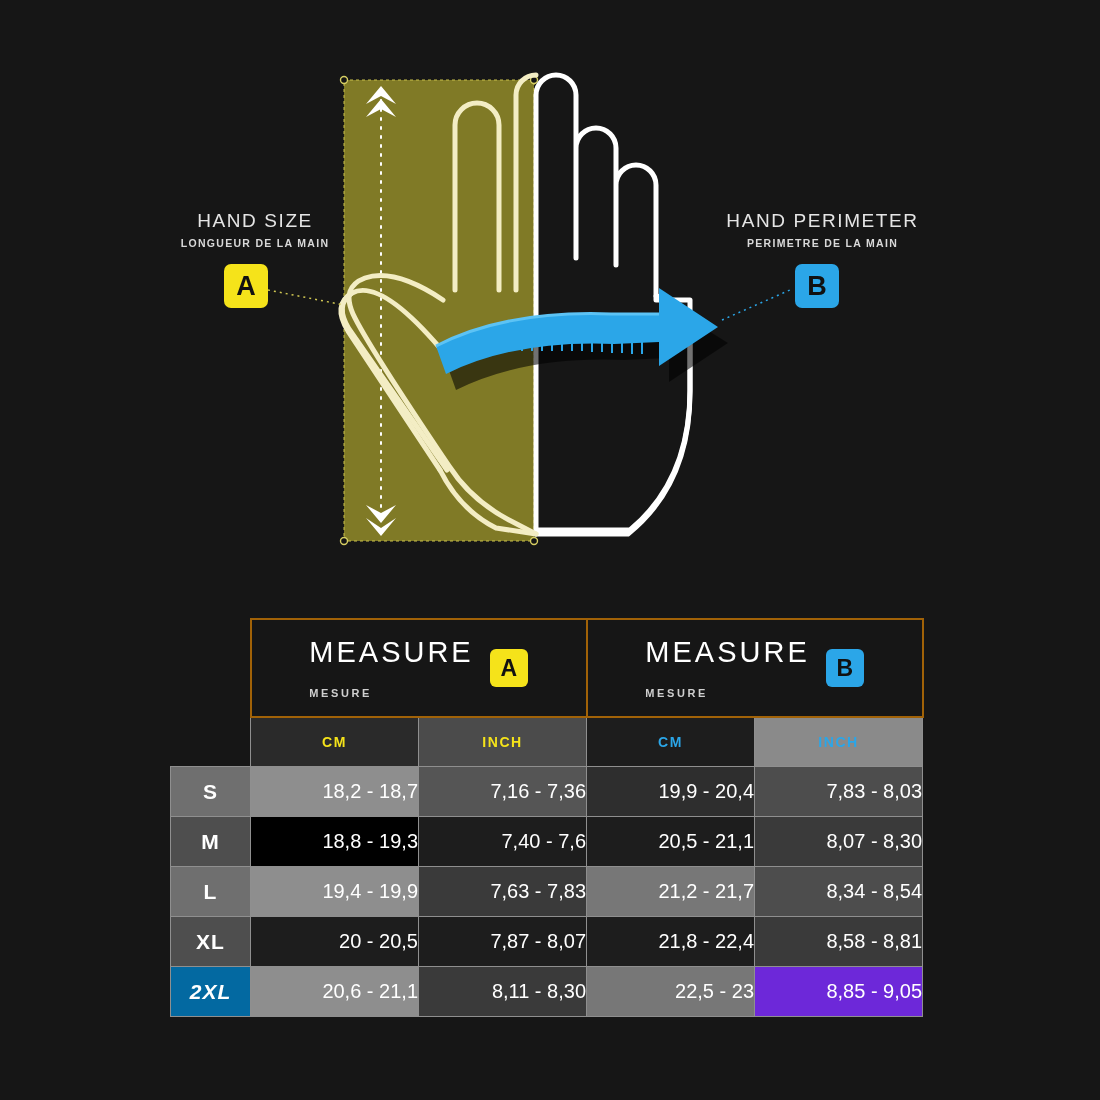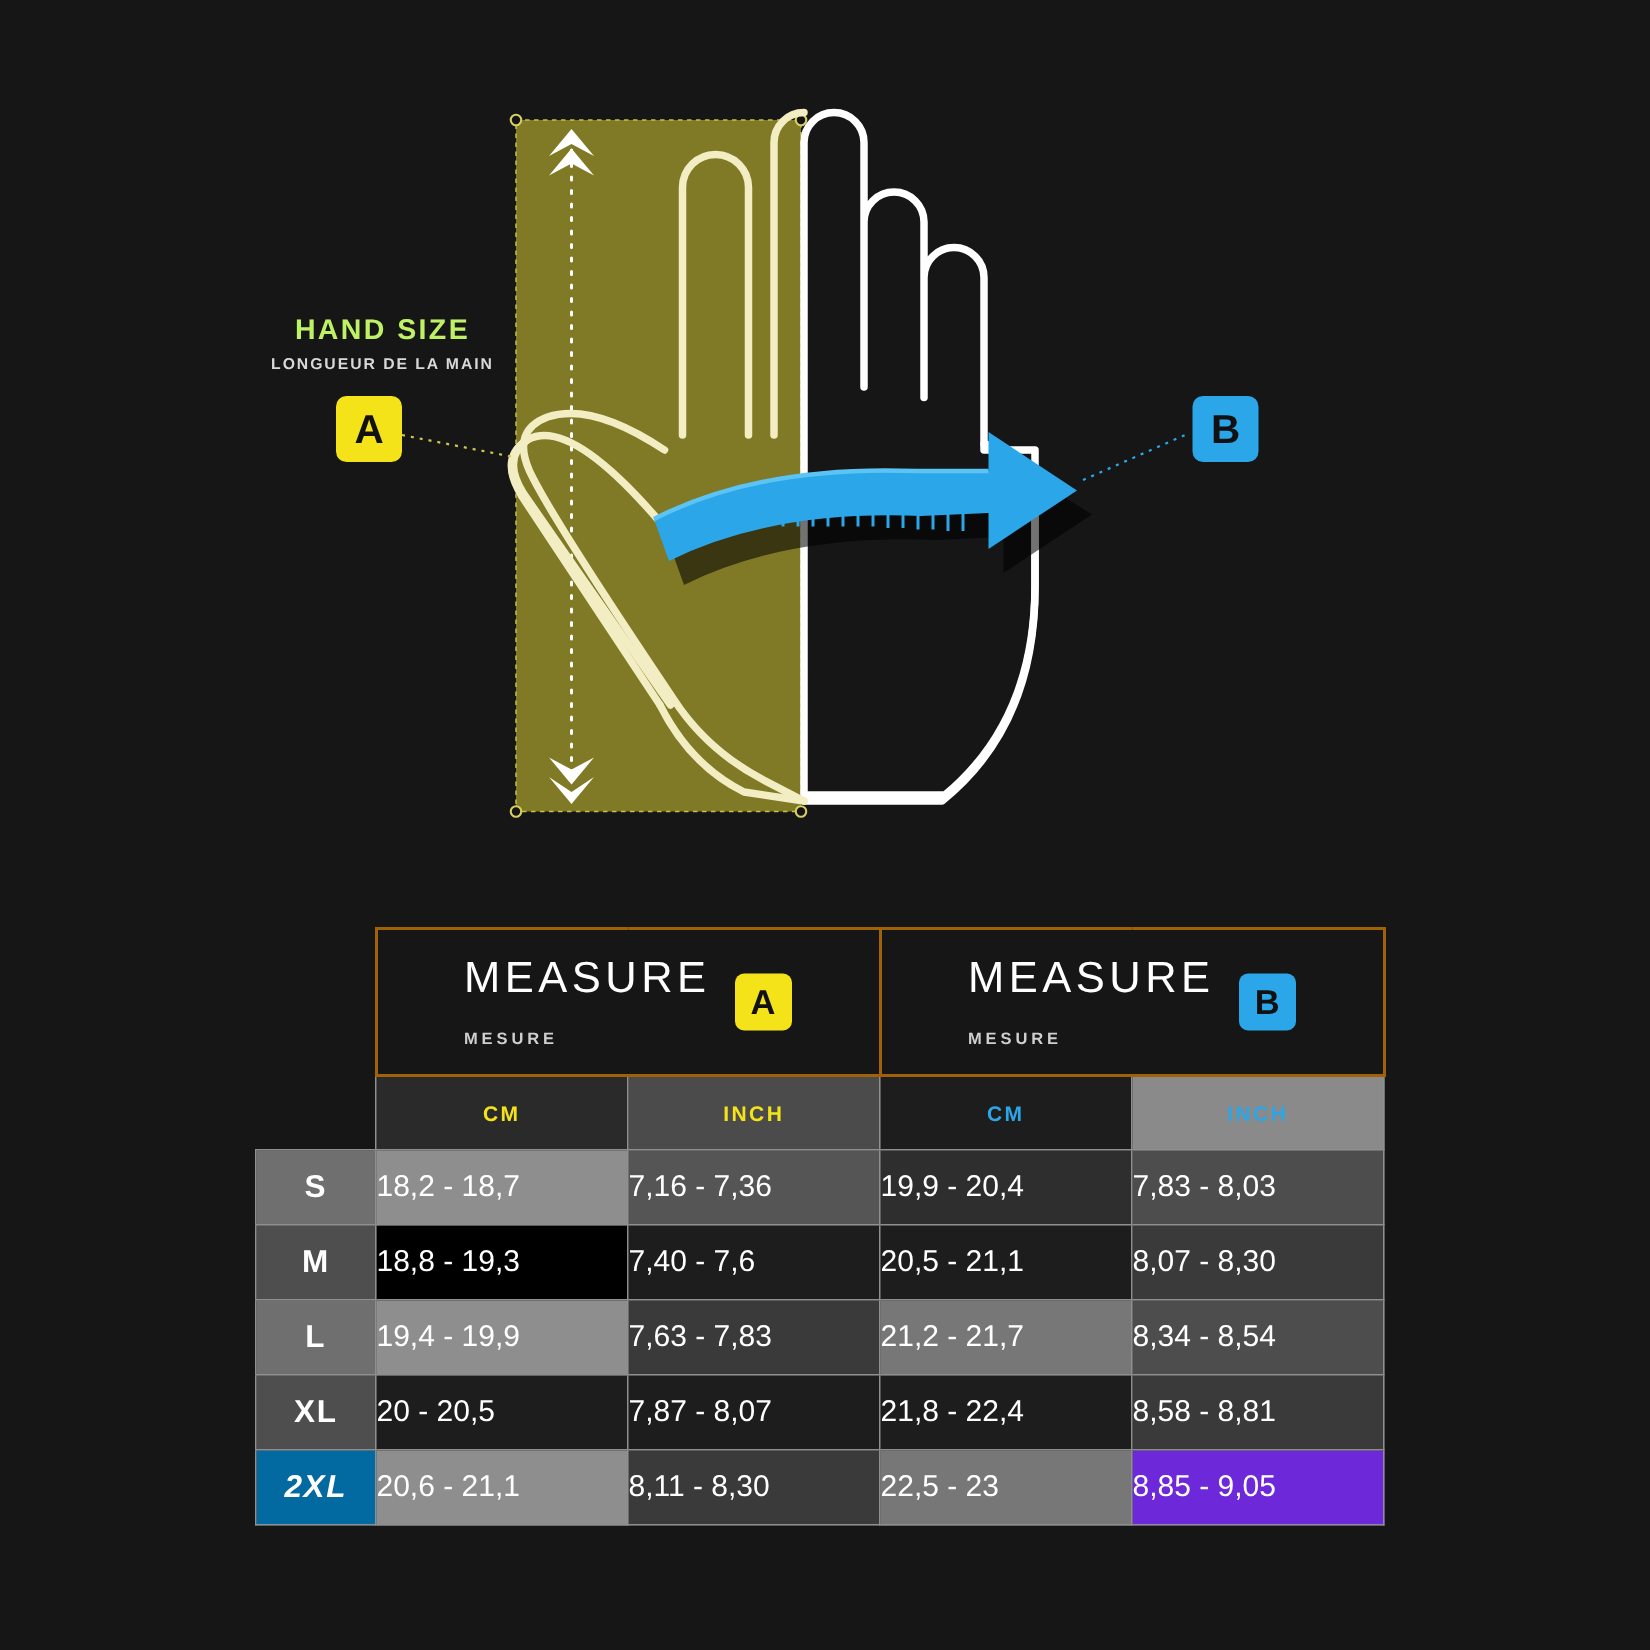--- a/index.html
+++ b/index.html
@@ -31,23 +31,23 @@
   }
   .diagram svg { position: absolute; left: 0; top: 0; }
 
   
   .lbl-block {
     position: absolute;
     text-align: center;
   }
   .lbl-title {
     font-size: 19px;
-    font-weight: bold;
+    font-weight: normal;
     letter-spacing: 1.6px;
-    color: #bef264;
+    color: #e5e5e5;
     white-space: nowrap;
   }
   .lbl-sub {
     font-size: 10.5px;
     font-weight: bold;
     letter-spacing: 1.3px;
     color: #d9d9d9;
     margin-top: 5px;
     white-space: nowrap;
   }
@@ -140,21 +140,21 @@
     height: 49px;
     text-align: center;
     font-size: 21px;
     font-weight: bold;
     letter-spacing: 1px;
     color: #ffffff;
     border: 1px solid #8f8f8f;
   }
   .data-cell {
     height: 49px;
-    text-align: left;
+    text-align: right;
     font-size: 20px;
     color: #ffffff;
     border: 1px solid #8f8f8f;
     white-space: nowrap;
   }
 
   
   .sz0 { background: #6f6f6f; } .sz1 { background: #4e4e4e; }
   .sz2 { background: #6f6f6f; } .sz3 { background: #4e4e4e; }
   .sz4 { background: #0369a1; font-style: italic; }
@@ -291,20 +291,24 @@
 
       <line x1="722" y1="320" x2="790" y2="290" stroke="#2ba6e8" stroke-width="1.5" stroke-dasharray="2 4"></line>
     </svg>
 
     <div class="lbl-block" style="left:130px; top:210px; width:250px;">
       <div class="lbl-title">HAND SIZE</div>
       <div class="lbl-sub">LONGUEUR DE LA MAIN</div>
     </div>
     <div class="badge badge-a" style="left:224px; top:264px;">A</div>
 
+    <div class="lbl-block" style="left:695px; top:210px; width:255px;">
+      <div class="lbl-title">HAND PERIMETER</div>
+      <div class="lbl-sub">PERIMETRE DE LA MAIN</div>
+    </div>
     <div class="badge badge-b" style="left:795px; top:264px;">B</div>
   </div>
 
   <div class="table-wrap">
     <table class="sizes">
       <colgroup>
         <col class="col-size">
           <col class="col-data">
           <col class="col-data">
           <col class="col-data">

